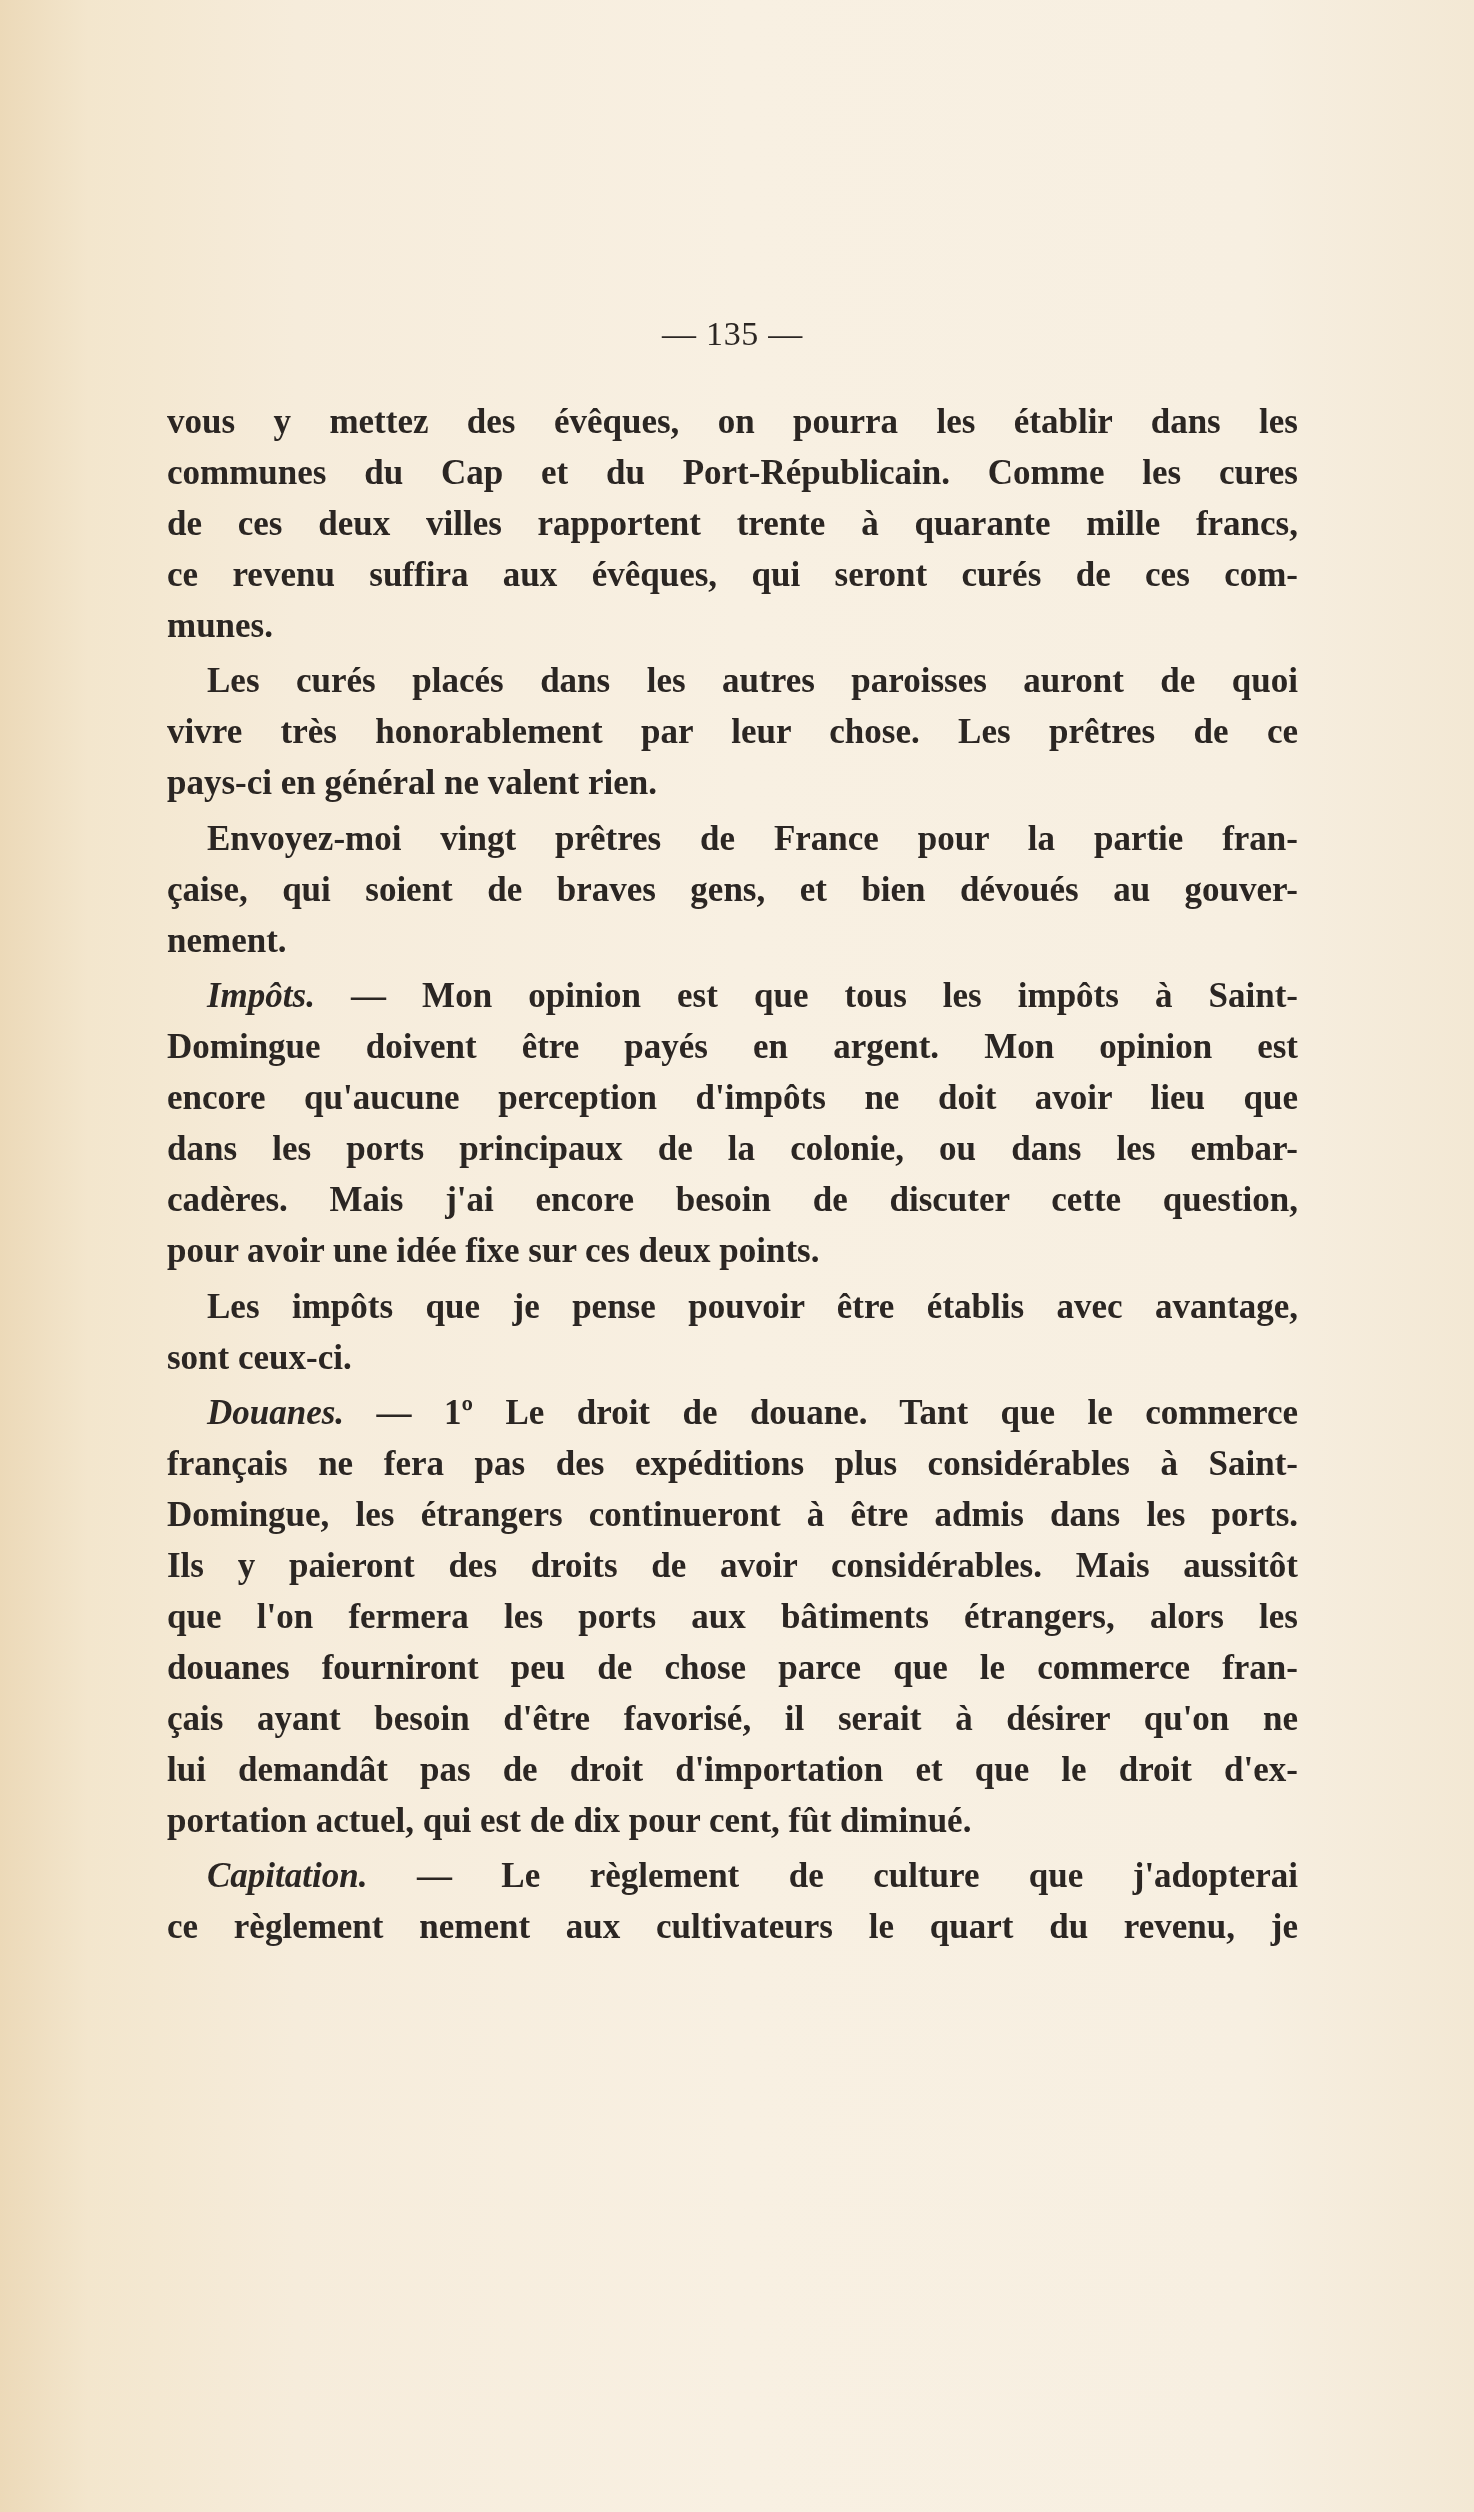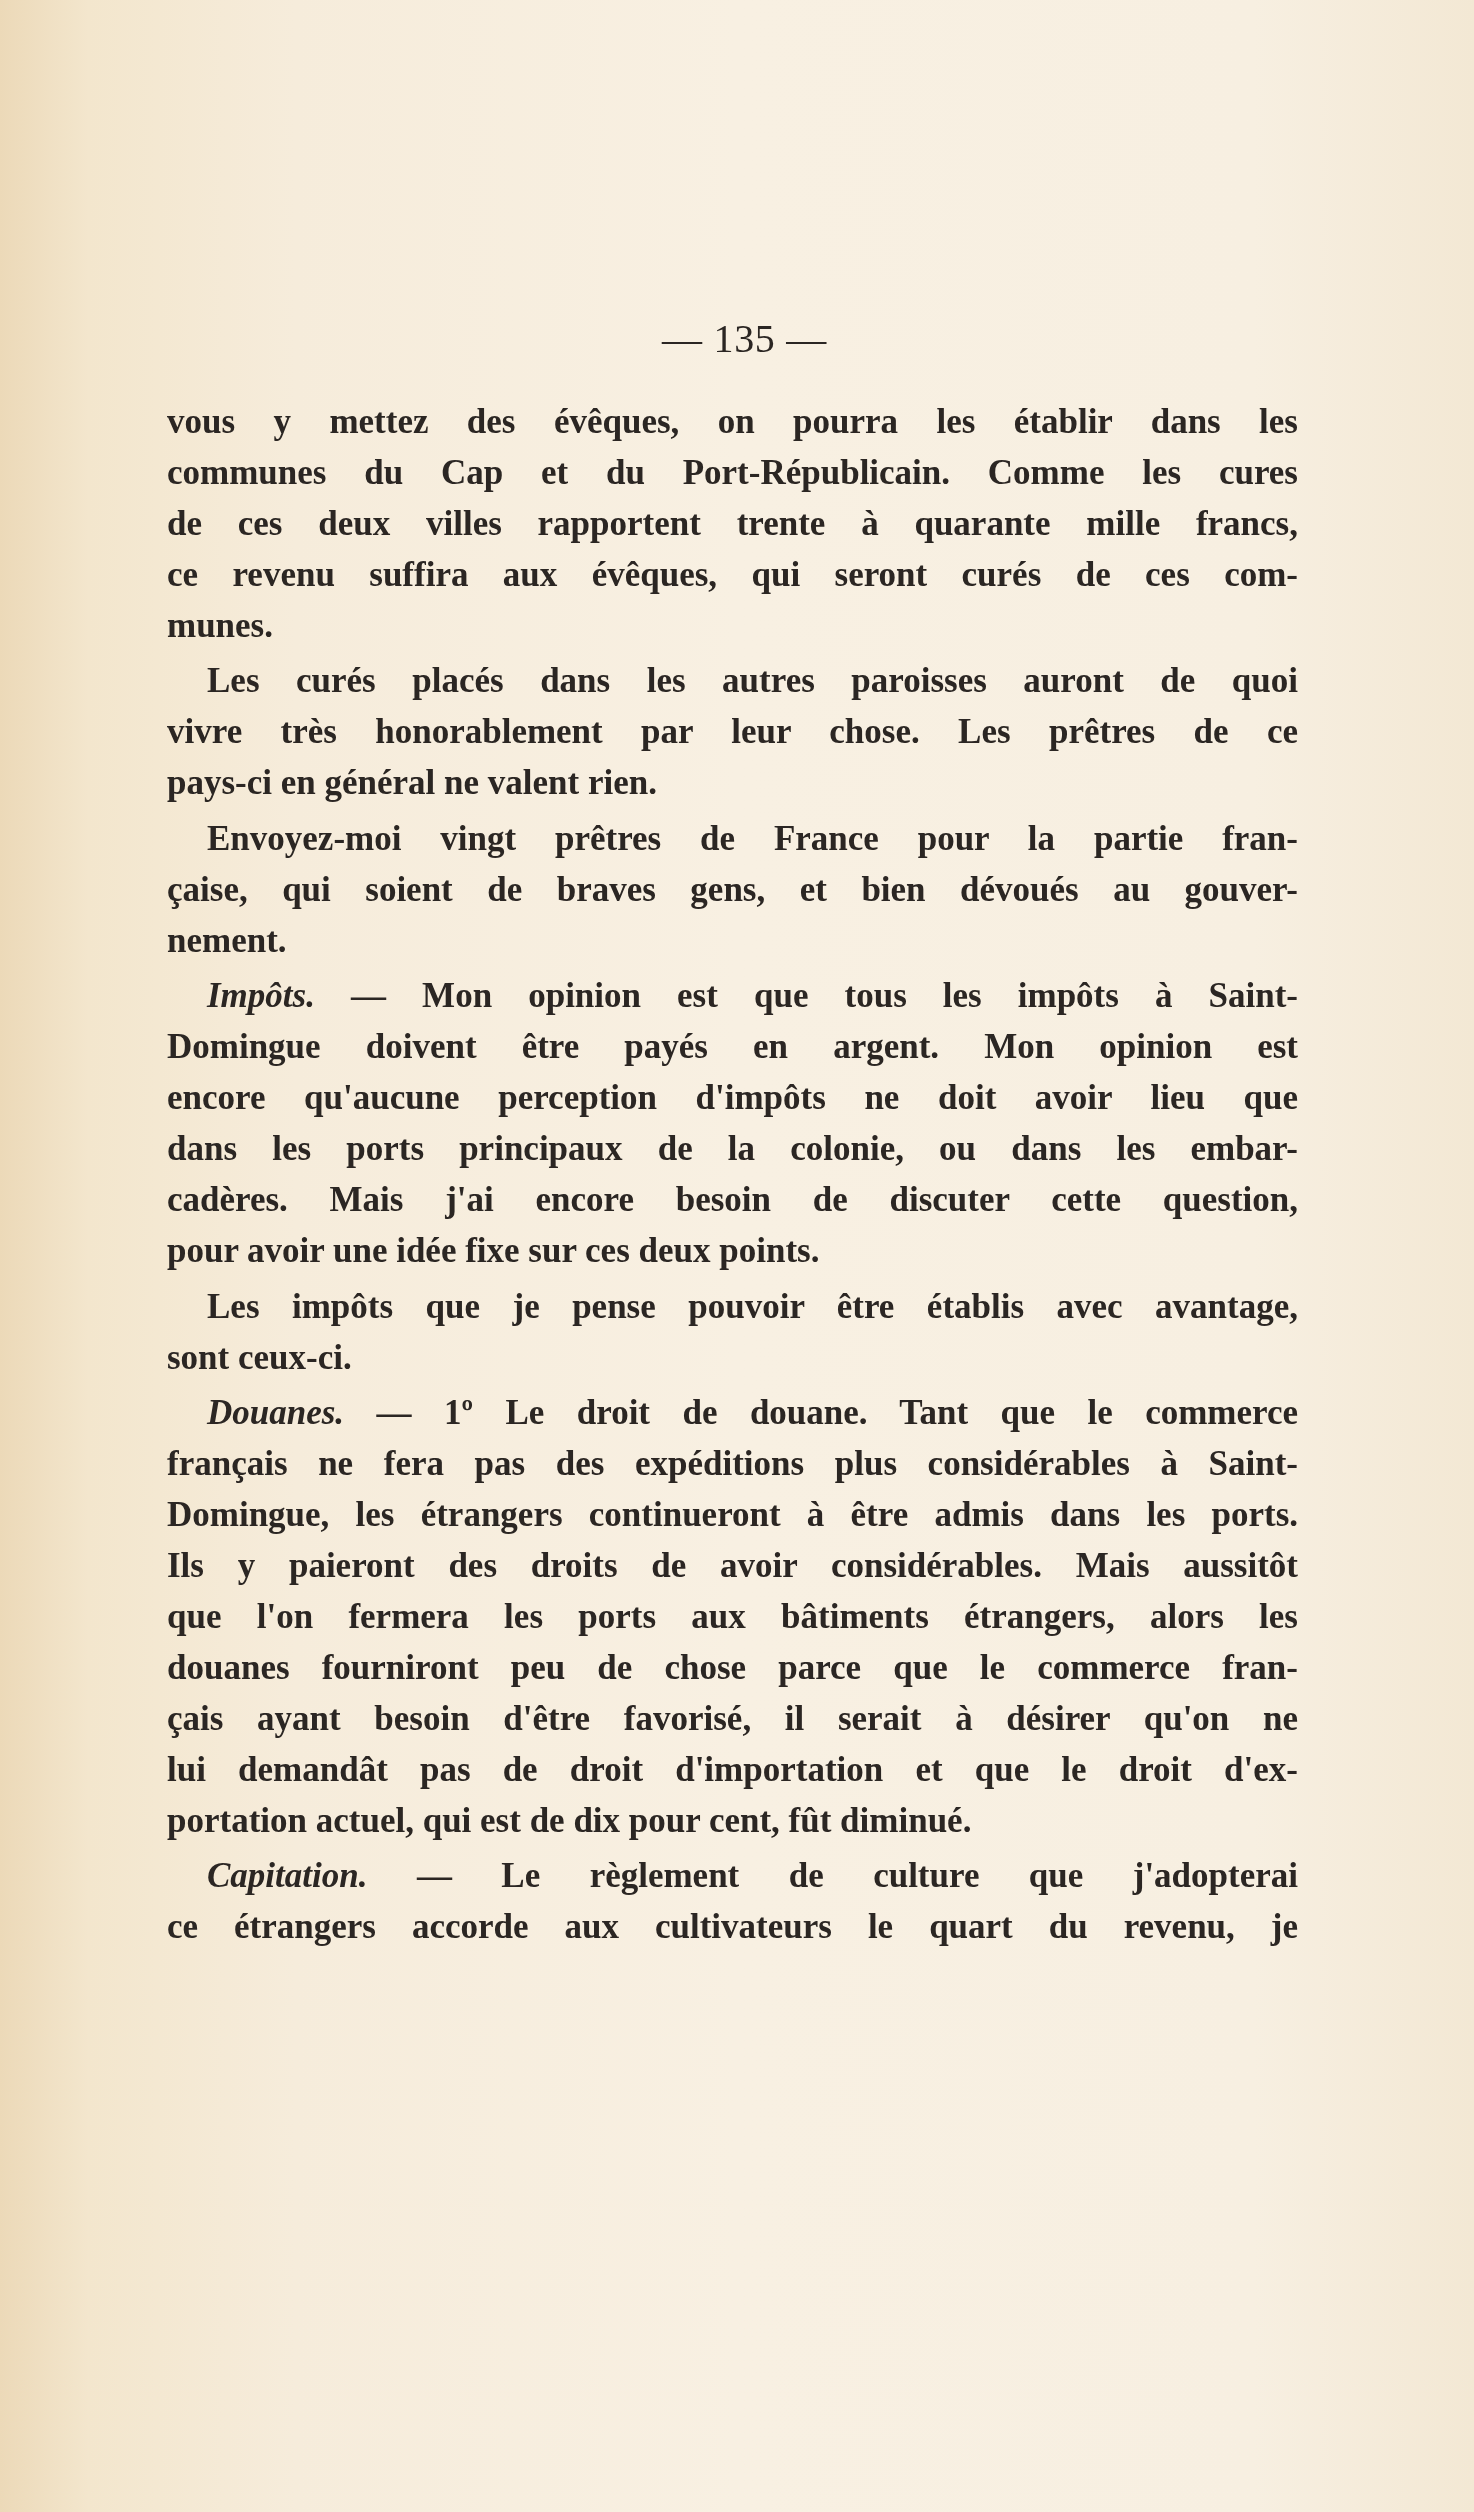--- a/index.html
+++ b/index.html
@@ -13,25 +13,25 @@
       color: #2a2522;
     }
     .page {
       position: absolute;
       left: 167px;
       top: 315px;
       width: 1131px;
     }
     .page-number {
       position: absolute;
-      left: 12px;
+      left: 0;
       width: 100%;
       top: 0;
       text-align: center;
-      font-size: 40px;
+      font-size: 34px;
       letter-spacing: 0.7px;
       color: #2b2623;
     }
     .body-text {
       position: absolute;
       left: 0;
       top: 81px;
       width: 1131px;
       font-size: 35px;
       line-height: 51px;
@@ -104,18 +104,18 @@
       <span class="line">Ils y paieront des droits de avoir considérables. Mais aussitôt</span>
       <span class="line">que l'on fermera les ports aux bâtiments étrangers, alors les</span>
       <span class="line">douanes fourniront peu de chose parce que le commerce fran-</span>
       <span class="line">çais ayant besoin d'être favorisé, il serait à désirer qu'on ne</span>
       <span class="line">lui demandât pas de droit d'importation et que le droit d'ex-</span>
       <span class="line last">portation actuel, qui est de dix pour cent, fût diminué.</span>
     </div>
 
     <div class="para gap">
       <span class="line indent"><em class="heading-word">Capitation.</em><span> — Le règlement de culture que j'adopterai</span></span>
-      <span class="line">ce étrangers accorde aux cultivateurs le quart du revenu, je</span>
+      <span class="line">ce règlement nement aux cultivateurs le quart du revenu, je</span>
     </div>
 
   </div>
 </div>
 
 
 </body></html>

